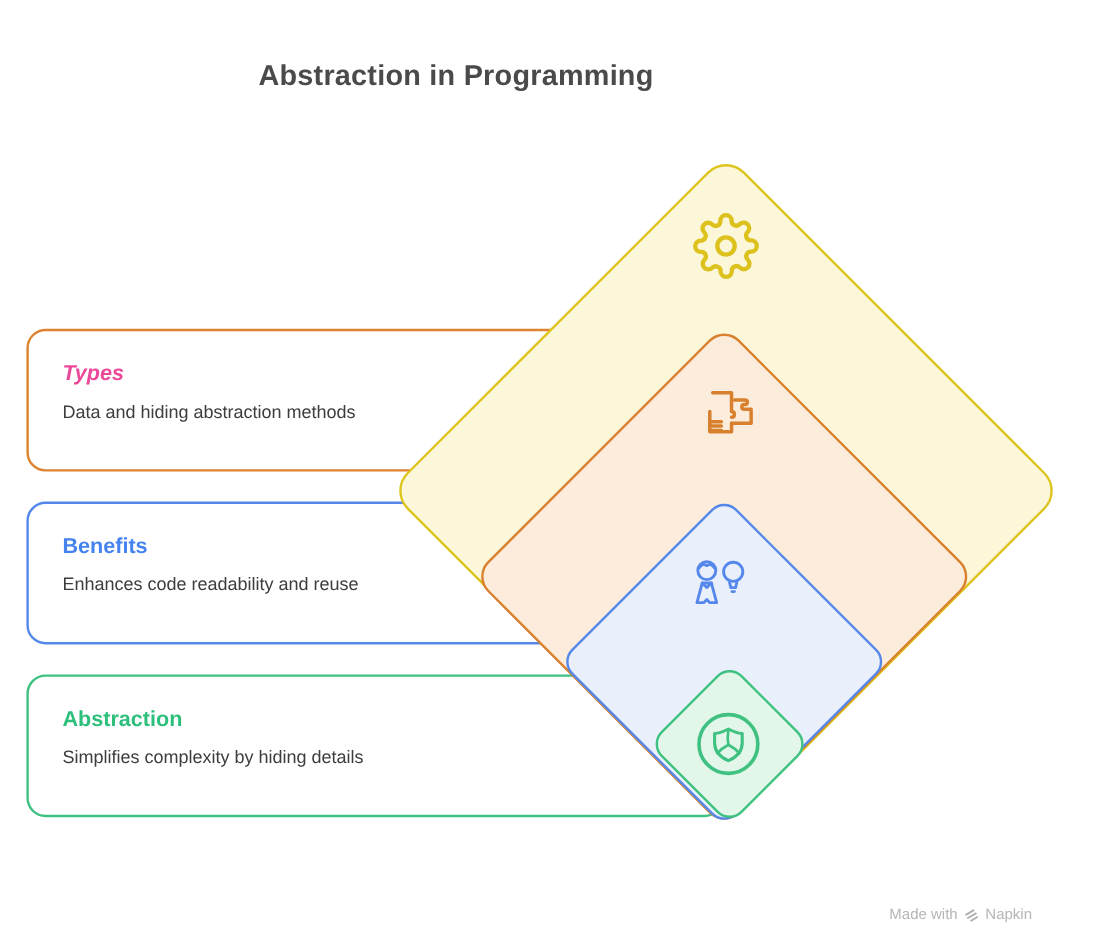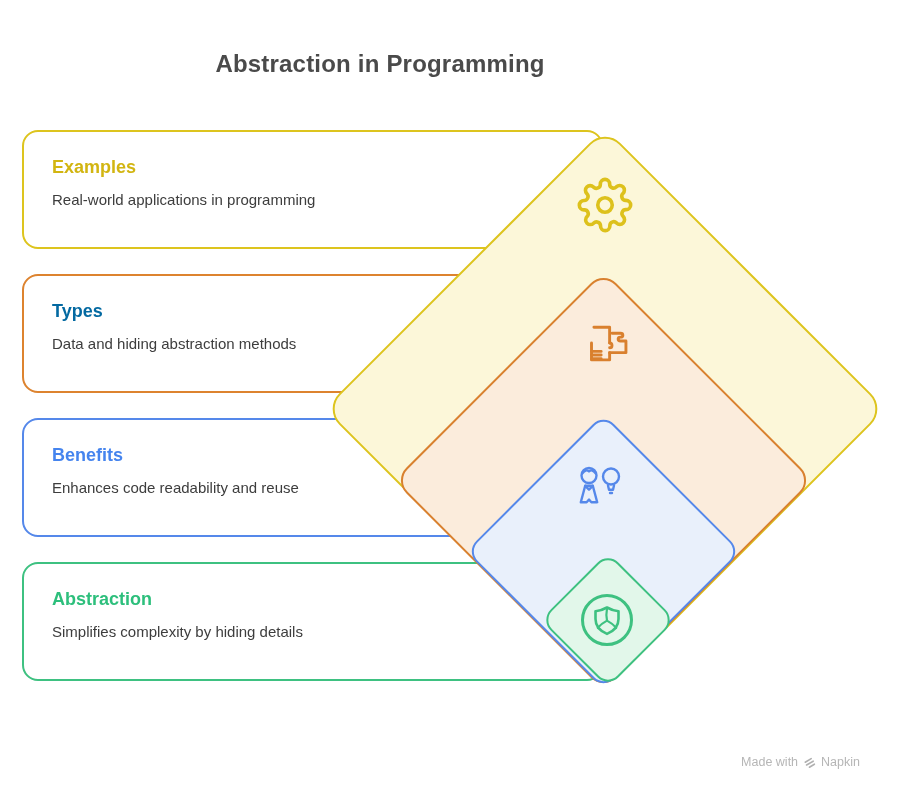--- a/index.html
+++ b/index.html
@@ -15,21 +15,21 @@
   .card{
     position:absolute;left:22px;width:581px;height:119px;background:#ffffff;
     border-radius:16px;border:2px solid;box-sizing:border-box;padding:25px 0 0 28px;
     z-index:1;
   }
   .card h2{margin:0 0 13px 0;font-size:18px;font-weight:700;}
   .card p{margin:0;font-size:15px;color:#3d3d3d;}
   .card-1{top:130px;border-color:#ddc41e;}
   .card-1 h2{color:#d2b511;}
   .card-2{top:274px;border-color:#dd832f;}
-  .card-2 h2{color:#0369a1;}
+  .card-2 h2{color:#ec4899;font-style:italic;}
   .card-3{top:418px;border-color:#5588ea;}
   .card-3 h2{color:#4584ee;}
   .card-4{top:562px;border-color:#3ec181;}
   .card-4 h2{color:#2dbf7c;}
   
   .diamond{position:absolute;box-sizing:border-box;transform:rotate(45deg);}
   .d-yellow{left:406px;top:210px;width:398px;height:398px;background:#fcf7d9;
             border:2.5px solid #ddc41e;border-radius:22px;z-index:2;}
   .d-orange{left:455px;top:332px;width:297px;height:297px;background:#fbecdc;
             border:2.5px solid #d9812f;border-radius:18px;z-index:3;}
@@ -50,24 +50,20 @@
   }
   .watermark svg{display:block;}
 </style>
 </head>
 <body>
 
 <div class="stage">
 
   <div class="title">Abstraction in Programming</div>
 
-  <div class="card card-1">
-    <h2>Examples</h2>
-    <p>Real-world applications in programming</p>
-  </div>
   <div class="card card-2">
     <h2>Types</h2>
     <p>Data and hiding abstraction methods</p>
   </div>
   <div class="card card-4">
     <h2>Abstraction</h2>
     <p>Simplifies complexity by hiding details</p>
   </div>
   <div class="card card-3">
     <h2>Benefits</h2>

